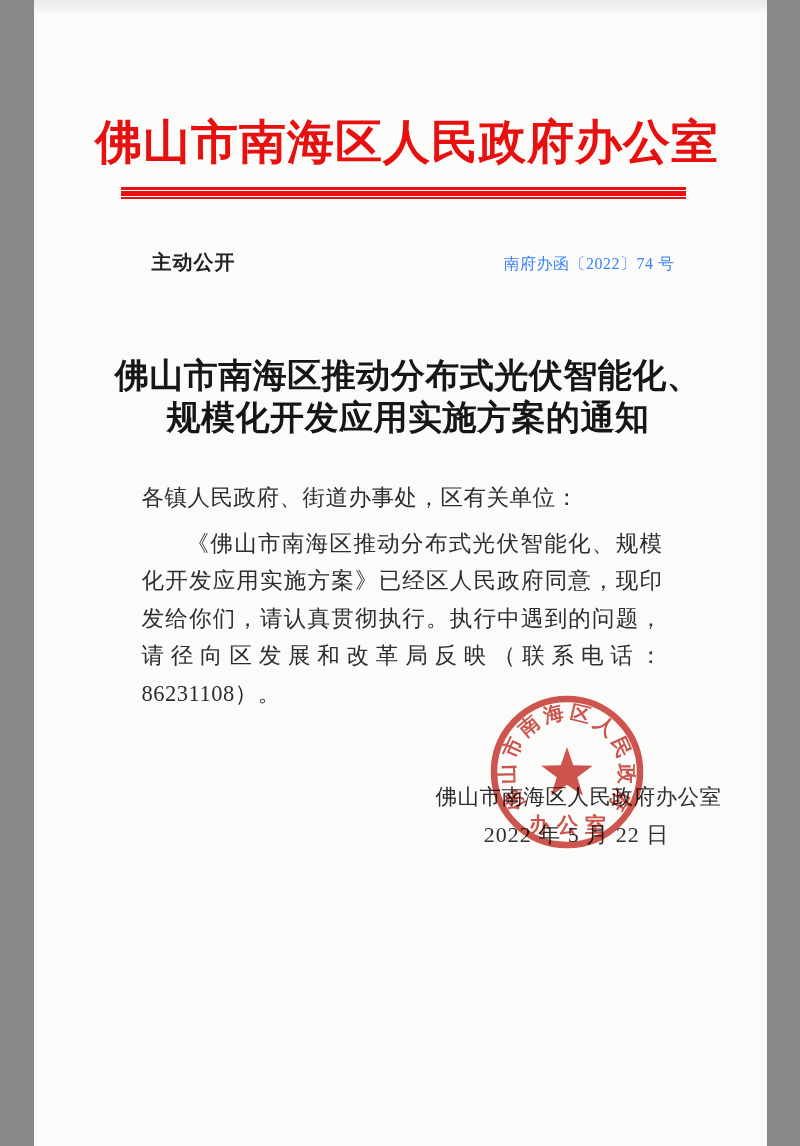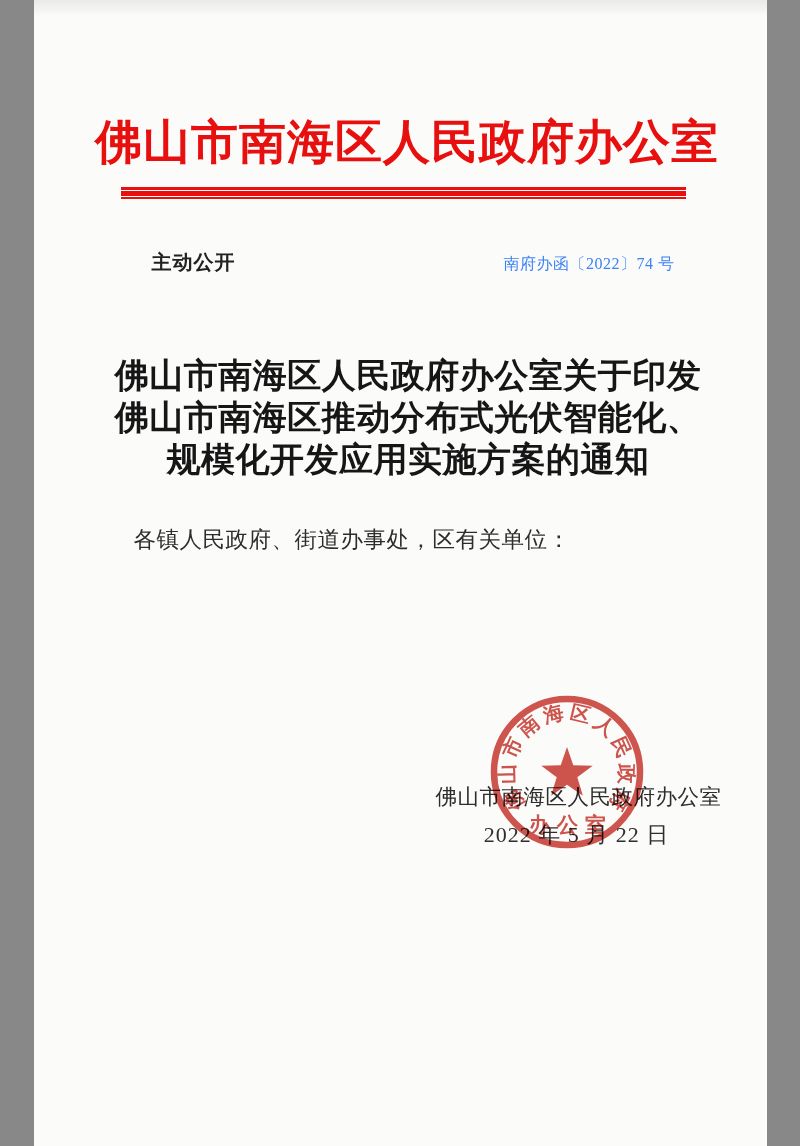--- a/index.html
+++ b/index.html
@@ -75,21 +75,21 @@
   .doc-title span { display: block; white-space: nowrap; }
   
   .body-text {
     margin: 40px 96px 0 100px;
     font-size: 22.5px;
     line-height: 37.5px;
     letter-spacing: .5px;
     text-align: justify;
     color: #2e2c2c;
   }
-  .body-text p { margin: 0; }
+  .body-text p { margin: 8px; }
   .body-text p.indent { text-indent: 2em; }
   
   .sign-block {
     position: absolute;
     top: 782px;
     left: 402px;
     width: 282px;
     text-align: center;
     color: #2e2c2c;
   }
@@ -143,27 +143,27 @@
     <div class="agency">佛山市南海区人民政府办公室</div>
     <div class="red-rule"></div>
   </header>
 
   <div class="meta-row">
     <span class="disclosure">主动公开</span>
     <span class="doc-number">南府办函〔2022〕74 号</span>
   </div>
 
   <h1 class="doc-title">
-    <span>佛山市南海区人民政府办公室关于印发</span>
     <span>佛山市南海区推动分布式光伏智能化、</span>
     <span>规模化开发应用实施方案的通知</span>
   </h1>
 
   <div class="body-text">
     <p>各镇人民政府、街道办事处，区有关单位：</p>
+    <p class="indent">《佛山市南海区推动分布式光伏智能化、规模化开发应用实施方案》已经区人民政府同意，现印发给你们，请认真贯彻执行。执行中遇到的问题，请径向区发展和改革局反映（联系电话：86231108）。</p>
   </div>
 
   <div class="sign-block">
     <div class="sign-agency">佛山市南海区人民政府办公室</div>
     <div class="sign-date">2022 年 5 月 22 日</div>
   </div>
 
   <svg class="seal" viewBox="0 0 160 160" aria-hidden="true">
     <circle class="seal-ring" cx="80" cy="80" r="73"></circle>
     <defs>

